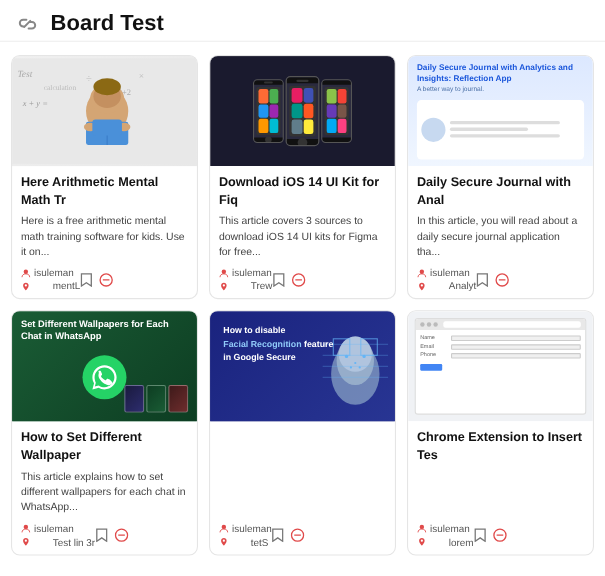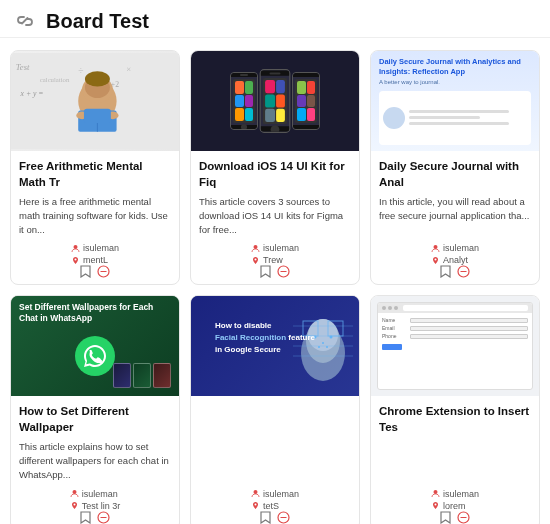--- a/index.html
+++ b/index.html
@@ -5,21 +5,21 @@
     * { box-sizing: border-box; margin: 0; padding: 0; }
     body {
       font-family: -apple-system, BlinkMacSystemFont, 'Segoe UI', sans-serif;
       background: #fff;
       width: 550px;
       min-height: 524px;
       overflow-x: hidden;
     }
     .top-bar {
       display: flex;
-      align-items: flex-start;
+      align-items: center;
       padding: 10px 14px 4px 14px;
       border-bottom: 1px solid #eee;
     }
     .link-icon {
       width: 22px;
       height: 22px;
       margin-right: 10px;
       flex-shrink: 0;
     }
     .page-title {
@@ -68,38 +68,37 @@
       font-size: 9.5px;
       color: #444;
       line-height: 1.45;
       margin-bottom: 7px;
       flex: 1;
     }
     .card-footer {
       display: flex;
       align-items: center;
       margin-top: auto;
-      flex-direction: column;
     }
     .card-meta-left {
       display: flex;
       flex-direction: column;
       gap: 2px;
     }
     .card-author {
       display: flex;
       align-items: center;
       gap: 3px;
       font-size: 9px;
       color: #555;
     }
     .card-tag {
       display: flex;
       align-items: center;
-      gap: 3px;
+      gap: 20px;
       font-size: 9px;
       color: #555;
     }
     .card-actions {
       display: flex;
       align-items: center;
       gap: 6px;
     }
     .bookmark-icon, .minus-icon {
       cursor: pointer;
@@ -273,21 +272,21 @@
 
     
     .facial-content {
       background: linear-gradient(135deg, #1a237e 0%, #283593 100%);
       width: 100%;
       height: 100%;
       display: flex;
       flex-direction: column;
       align-items: flex-start;
       justify-content: flex-start;
-      padding: 24px;
+      padding: 12px;
       position: relative;
     }
 
     
     .chrome-content {
       background: #f0f2f5;
       width: 100%;
       height: 100%;
       padding: 6px;
       display: flex;
@@ -392,21 +391,21 @@
           <line x1="90" y1="60" x2="90" y2="82" stroke="#3a7bc8" stroke-width="1"></line>
 
           <ellipse cx="74" cy="65" rx="6" ry="4" fill="#d4a574"></ellipse>
           <ellipse cx="106" cy="65" rx="6" ry="4" fill="#d4a574"></ellipse>
 
           <rect x="76" y="58" width="28" height="15" rx="3" fill="#4a90d9"></rect>
         </svg>
       </div>
     </div>
     <div class="card-body">
-      <div class="card-title">Free Arithmetic Mental Math Tr</div>
+      <div class="card-title">Here Arithmetic Mental Math Tr</div>
       <div class="card-desc">Here is a free arithmetic mental math training software for kids. Use it on...</div>
       <div class="card-footer">
         <div class="card-meta-left">
           <div class="card-author">
             <svg width="9" height="9" viewBox="0 0 9 9">
                 <circle cx="4.5" cy="3" r="2" fill="#e04a4a"></circle>
                 <path d="M1 8c0-2 1.5-3 3.5-3s3.5 1 3.5 3" stroke="#e04a4a" fill="none" stroke-width="0.8"></path>
               </svg>
             <span>isuleman</span>
           </div>
@@ -531,21 +530,21 @@
           <div class="journal-lines">
             <div class="journal-line medium"></div>
             <div class="journal-line short"></div>
             <div class="journal-line medium"></div>
           </div>
         </div>
       </div>
     </div>
     <div class="card-body">
       <div class="card-title">Daily Secure Journal with Anal</div>
-      <div class="card-desc">In this article, you will read about a free secure journal application tha...</div>
+      <div class="card-desc">In this article, you will read about a daily secure journal application tha...</div>
       <div class="card-footer">
         <div class="card-meta-left">
           <div class="card-author">
             <svg width="9" height="9" viewBox="0 0 9 9">
                 <circle cx="4.5" cy="3" r="2" fill="#e04a4a"></circle>
                 <path d="M1 8c0-2 1.5-3 3.5-3s3.5 1 3.5 3" stroke="#e04a4a" fill="none" stroke-width="0.8"></path>
               </svg>
             <span>isuleman</span>
           </div>
           <div class="card-tag">

